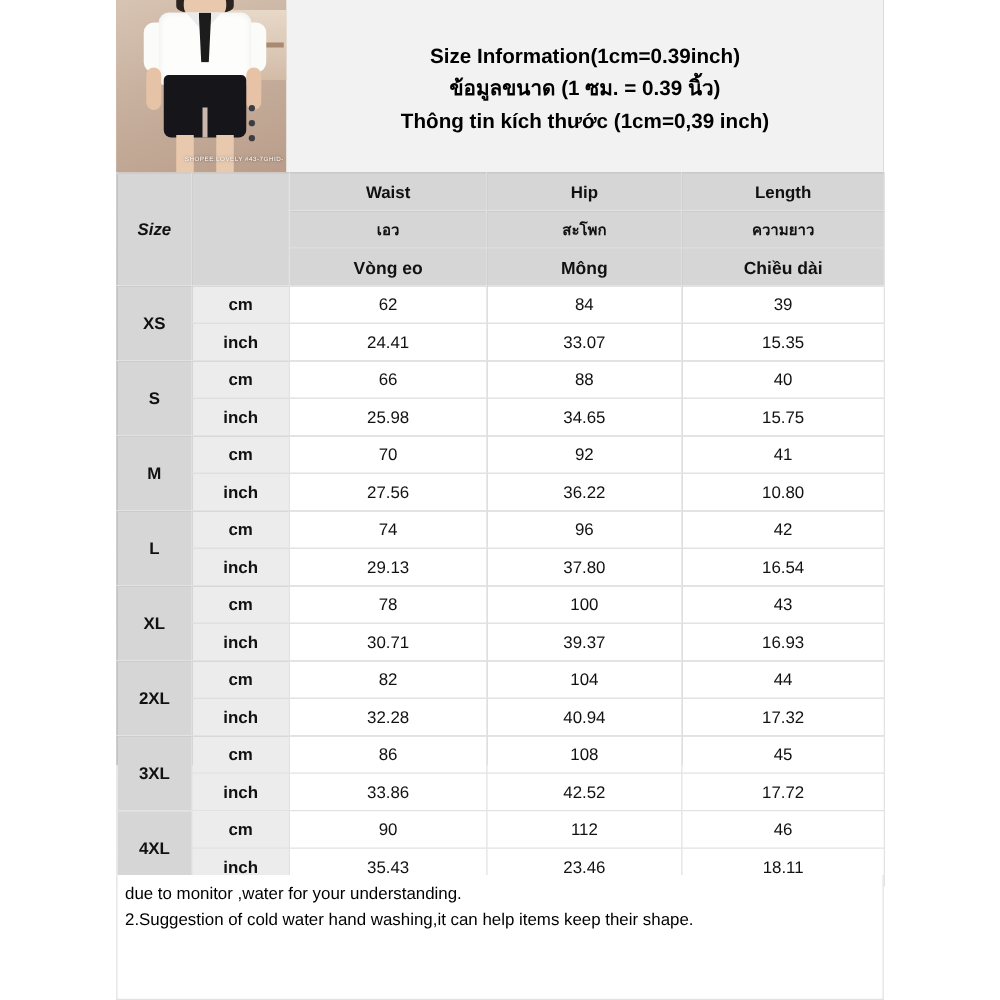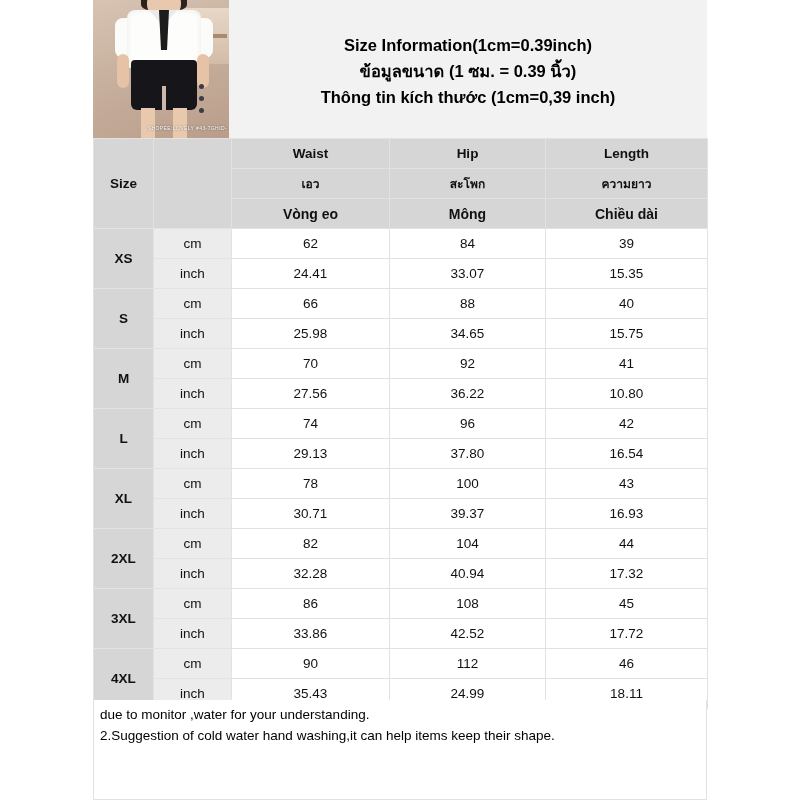--- a/index.html
+++ b/index.html
@@ -182,37 +182,38 @@
   col.c-size { width: 60px; }
   col.c-unit { width: 78px; }
   col.c-waist { width: 158px; }
   col.c-hip { width: 156px; }
   col.c-len { width: 162px; }
 
   .hdr-size {
     background: #d6d6d6;
     font-weight: bold;
     font-size: 20px;
+    font-style: italic;
   }
   .hdr-measure {
     background: #d6d6d6;
     font-weight: bold;
     font-size: 14px;
   }
   .hdr-measure.row2 { font-size: 12px; }
   .hdr-measure.row3 { font-size: 14px; }
 
   .size-cell {
     background: #d6d6d6;
     font-weight: bold;
     font-size: 14px;
   }
   .unit-cell {
     background: #ececec;
-    font-weight: normal;
+    font-weight: bold;
     font-size: 12.5px;
   }
   .val-cell {
     background: #ffffff;
     font-size: 13.5px;
   }
 
   
   .attention {
     position: absolute;
@@ -413,21 +414,21 @@
       <tr>
         <td class="size-cell" rowspan="2">4XL</td>
         <td class="unit-cell">cm</td>
         <td class="val-cell">90</td>
         <td class="val-cell">112</td>
         <td class="val-cell">46</td>
       </tr>
       <tr>
         <td class="unit-cell">inch</td>
         <td class="val-cell">35.43</td>
-        <td class="val-cell">24.99</td>
+        <td class="val-cell">23.46</td>
         <td class="val-cell">18.11</td>
       </tr>
     </tbody>
   </table>
 
   <div class="attention">
     <p>due to monitor ,water for your understanding.</p>
     <p>2.Suggestion of cold water hand washing,it can help items keep their shape.</p>
   </div>
 

